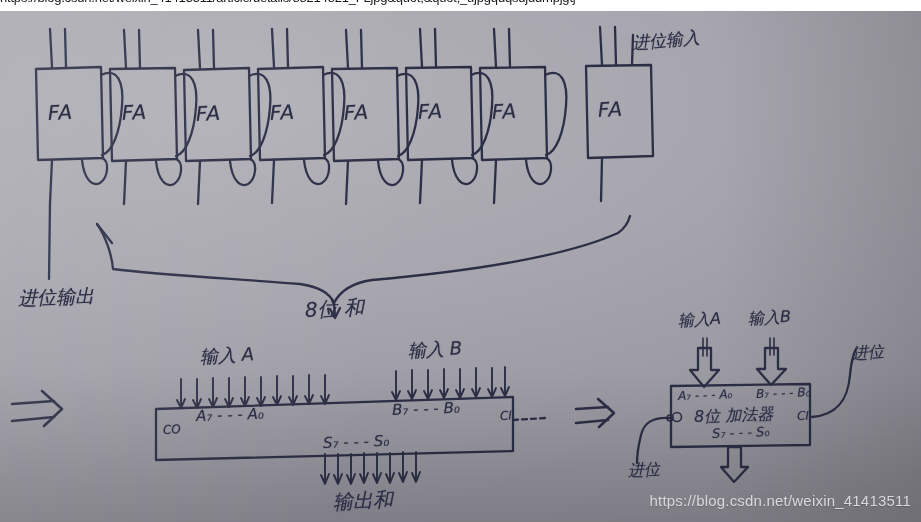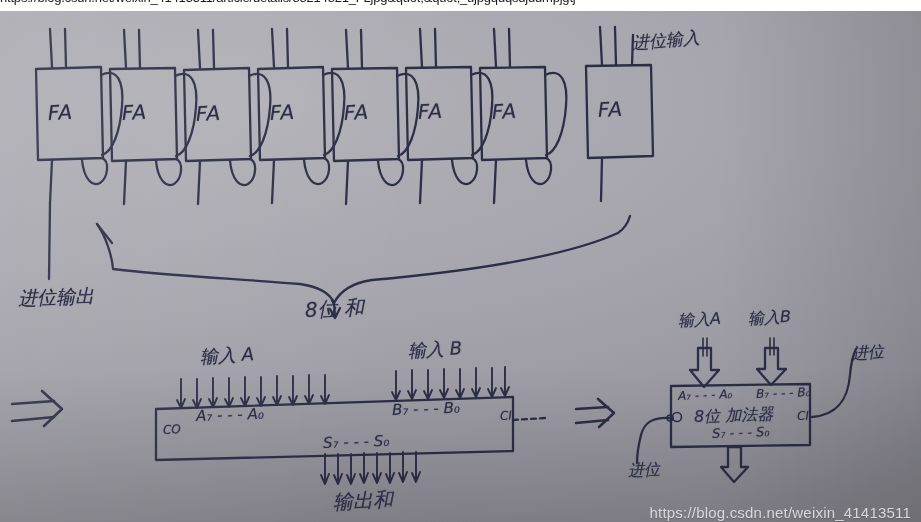--- a/index.html
+++ b/index.html
@@ -51,21 +51,21 @@
     color:#2c2e46;
     white-space:nowrap;
     transform-origin:left center;
     text-shadow:0 0 1px rgba(44,46,70,.55);
     z-index:12;
   }
   .hw.ital{font-style:italic;}
 
   
   #watermark{
-    position:absolute;right:10px;bottom:0;
+    position:absolute;right:10px;bottom:12px;
     font-family:"Liberation Sans", sans-serif;
     font-size:15px;line-height:18px;
     color:#d9d9dd;
     letter-spacing:.2px;
     z-index:30;
     text-shadow:0 1px 1px rgba(0,0,0,.18);
   }
 </style>
 </head>
 <body>

